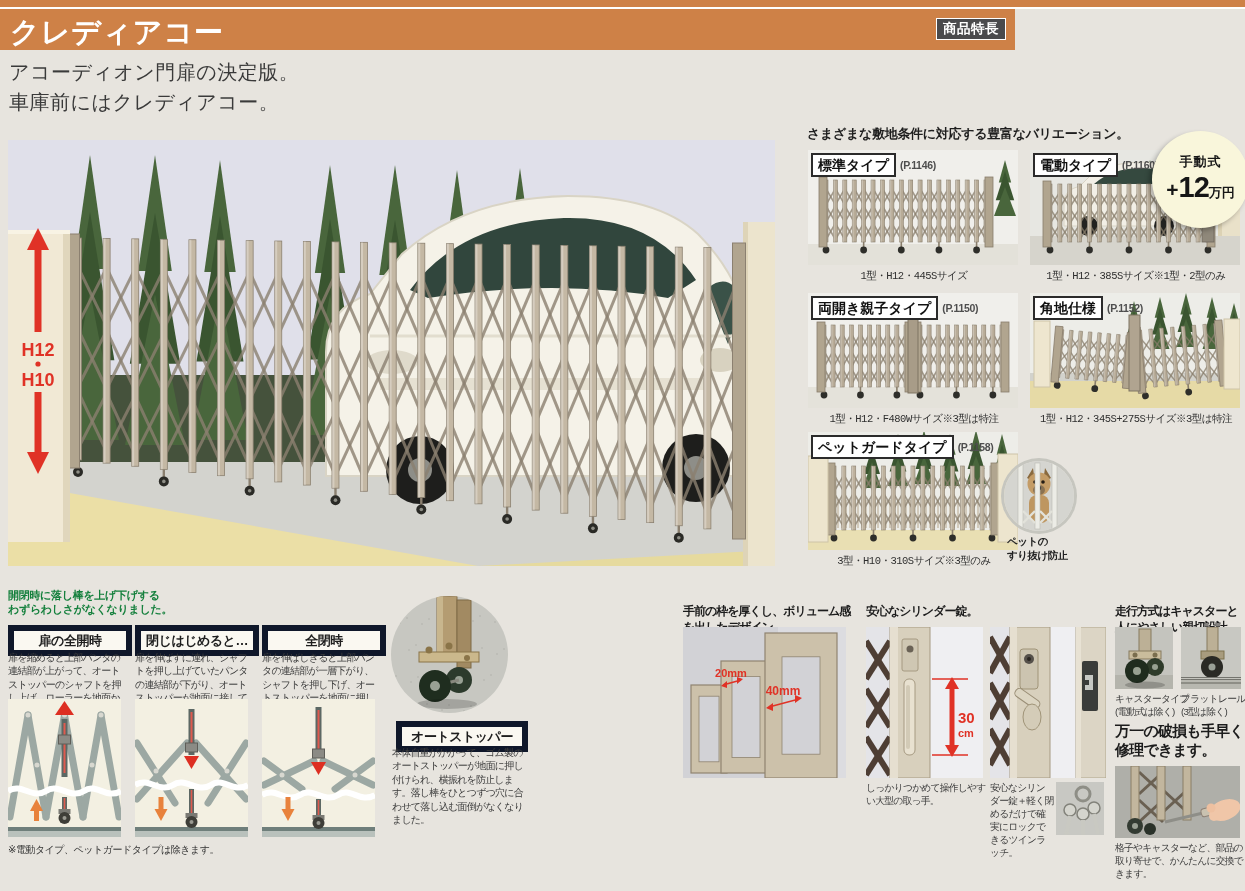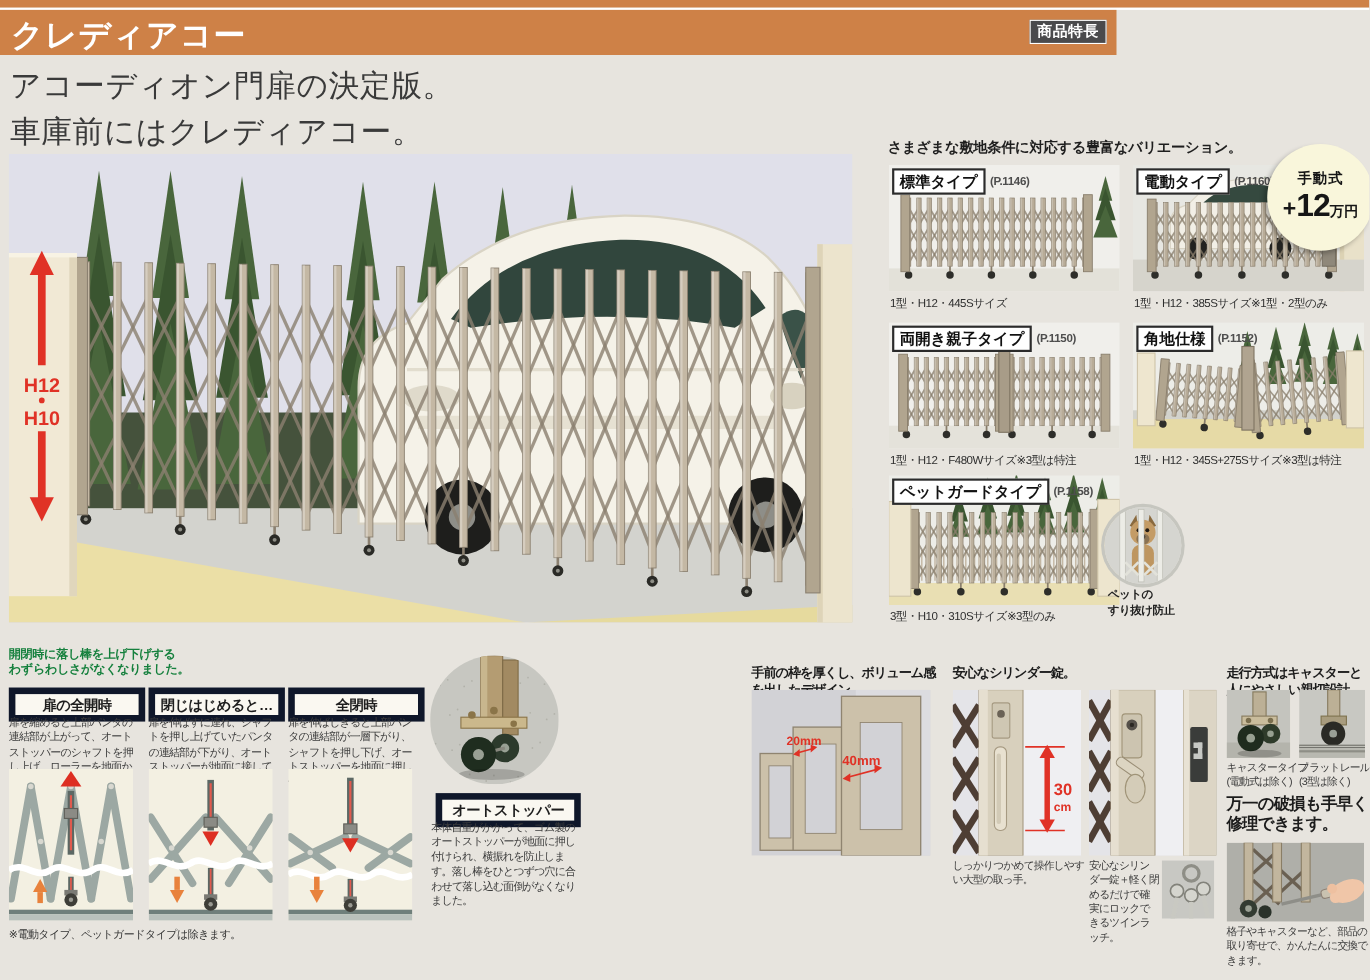--- a/index.html
+++ b/index.html
@@ -6,31 +6,31 @@
   #page{position:relative;width:1245px;height:891px;background:#E7E4DE;overflow:hidden;
         font-family:"Liberation Sans","DejaVu Sans",sans-serif;color:#333;}
   .abs{position:absolute;}
   
   .top-strip{position:absolute;left:0;top:0;width:1245px;height:7px;}
   .header-gap{position:absolute;left:0;top:7px;width:1245px;height:2px;background:#FFFFFF;}
   .header-bar{position:absolute;left:0;top:9px;width:1015px;height:41px;}
   .page-title{position:absolute;left:10px;top:4px;font-size:29px;font-weight:bold;color:#FFFFFF;letter-spacing:1px;}
   .feature-badge{position:absolute;right:9px;top:9px;background:#4A4A4C;color:#FFFFFF;border:1px solid #FFFFFF;
                  font-size:13.5px;font-weight:bold;padding:3px 6px;line-height:1;letter-spacing:0.5px;}
-  .subtitle{position:absolute;left:9px;top:57px;font-size:28px;color:#3A3A3A;line-height:1.5;letter-spacing:0.5px;}
+  .subtitle{position:absolute;left:9px;top:57px;font-size:20px;color:#3A3A3A;line-height:1.5;letter-spacing:0.5px;}
   
   .var-heading{position:absolute;left:807px;top:125px;font-size:13px;font-weight:bold;color:#1E1E1E;letter-spacing:-0.3px;}
   .var-card{position:absolute;}
   .var-photo{position:absolute;left:0;top:0;overflow:hidden;}
   .vlabrow{position:absolute;left:3px;top:3px;display:flex;align-items:center;}
   .vlabel{display:inline-block;background:#FFFFFF;border:2px solid #2B2B2B;font-weight:bold;font-size:14px;
           line-height:1;padding:3px 5px;color:#111;white-space:nowrap;}
   .vpage{font-size:10.5px;color:#4E4E4E;margin-left:4px;font-weight:bold;letter-spacing:-0.3px;}
-  .vcap{position:absolute;left:1px;width:100%;display:flex;justify-content:flex-start;
-        font-size:10.5px;color:#2E2E2E;letter-spacing:-0.5px;white-space:nowrap;}
+  .vcap{position:absolute;left:1px;width:100%;display:flex;justify-content:center;
+        font-size:10.5px;color:#2E2E2E;letter-spacing:-0.5px;white-space:nowrap;font-family:Liberation Mono, monospace;}
   .manual-badge{position:absolute;left:1152px;top:131px;width:97px;height:97px;border-radius:50%;
                 background:#F9F6DB;box-shadow:-3px 3px 5px rgba(0,0,0,0.28);text-align:center;color:#161616;}
   .mb-line1{margin-top:22px;font-size:13px;font-weight:bold;letter-spacing:1px;}
   .mb-plus{font-size:21px;font-weight:bold;}
   .mb-big{font-size:29px;font-weight:bold;letter-spacing:-1px;}
   .mb-unit{font-size:13px;font-weight:bold;}
   .pet-circle{position:absolute;left:1004px;top:461px;width:70px;height:70px;border-radius:50%;overflow:hidden;
               box-shadow:0 0 0 3px #C6C6BF;}
   .pet-label{position:absolute;left:1007px;top:535px;font-size:10.5px;font-weight:bold;line-height:1.3;color:#222;letter-spacing:-0.5px;}
   

